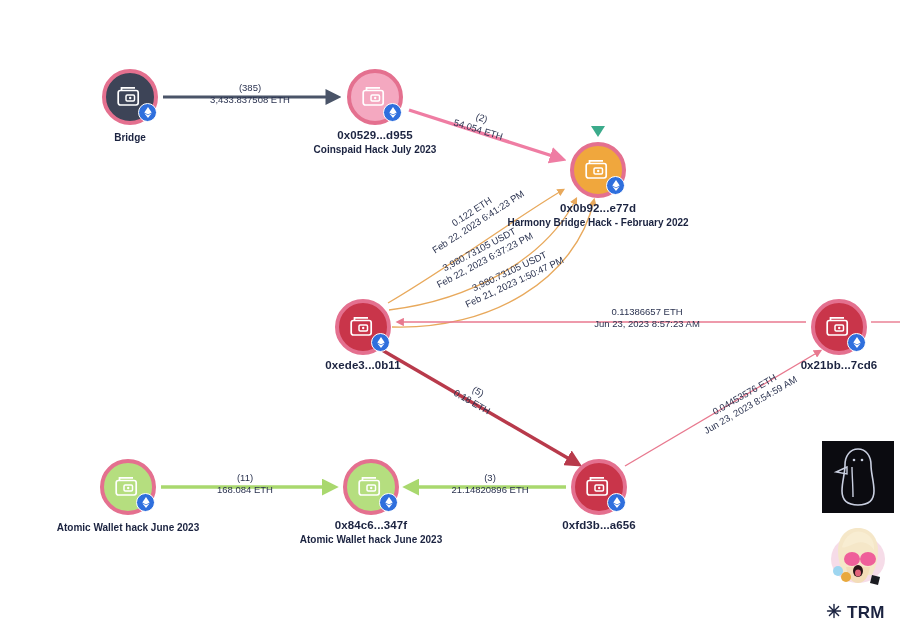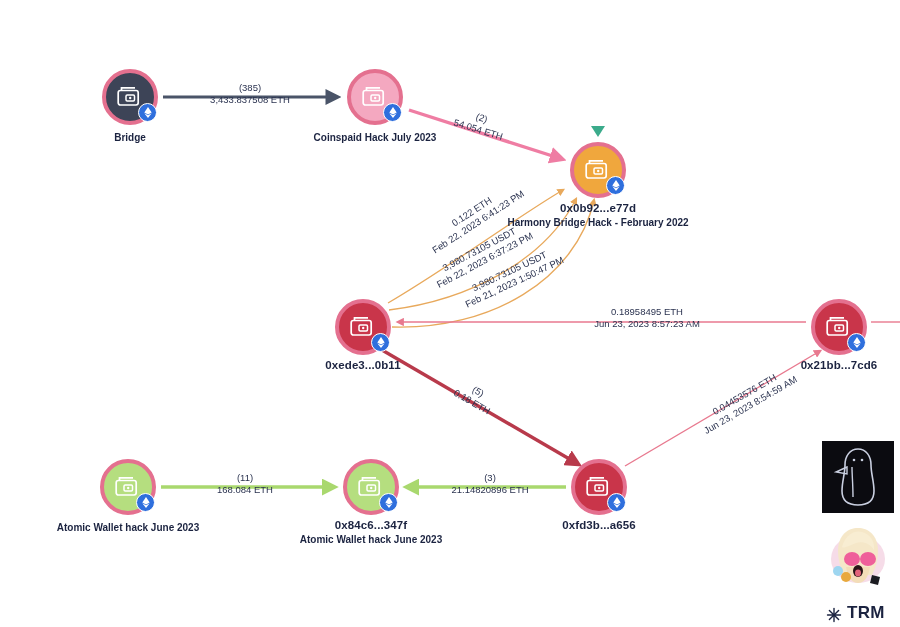--- a/index.html
+++ b/index.html
@@ -86,21 +86,21 @@
   }
   .watermark-avatar{
     position:absolute;
     left:826px;top:523px;
     width:64px;height:64px;
     overflow:hidden;
   }
   .trm-logo{
     position:absolute;
     left:826px;top:603px;
-    display:flex;align-items:flex-end;gap:5px;
+    display:flex;align-items:flex-start;gap:5px;
   }
   .trm-text{
     font-size:17px;font-weight:bold;color:#1b2340;letter-spacing:0.3px;
   }
 </style>
 </head>
 <body>
 
 <svg id="graph-canvas" viewBox="0 0 900 627" xmlns="http://www.w3.org/2000/svg">
   <defs>
@@ -163,21 +163,21 @@
   <div class="l1">3,980.73105 USDT</div>
   <div class="l2">Feb 22, 2023 6:37:23 PM</div>
 </div>
 
 <div class="edge-label rot" style="left:432px;top:265px;width:160px;transform:rotate(-25deg);">
   <div class="l1">3,980.73105 USDT</div>
   <div class="l2">Feb 21, 2023 1:50:47 PM</div>
 </div>
 
 <div class="edge-label" style="left:562px;top:306px;width:170px;">
-  <div class="l1">0.18958495 ETH</div>
+  <div class="l1">0.11386657 ETH</div>
   <div class="l2">Jun 23, 2023 8:57:23 AM</div>
 </div>
 
 <div class="edge-label rot" style="left:430px;top:385px;width:90px;transform:rotate(30deg);">
   <div class="l1">(5)</div>
   <div class="l2">0.18 ETH</div>
 </div>
 
 <div class="edge-label rot" style="left:665px;top:388px;width:165px;transform:rotate(-30deg);">
   <div class="l1">0.04453576 ETH</div>
@@ -227,20 +227,21 @@
       </svg>
     </div>
     <div class="eth-badge">
       <svg viewBox="0 0 8 12">
           <path d="M4 0 L8 6 L4 8.2 L0 6 Z" fill="#fff"></path>
           <path d="M4 9 L8 6.9 L4 12 L0 6.9 Z" fill="#fff"></path>
         </svg>
     </div>
   </div>
   <div class="node-labels">
+    <div class="node-addr">0x0529...d955</div>
     <div class="node-tag">Coinspaid Hack July 2023</div>
   </div>
 </div>
 
 <div class="node" style="left:598px;top:170px;">
   <div class="alert-marker"></div>
   <div class="node-circle" style="background:#f0a73d;">
     <div class="node-inner">
       <svg class="wallet-glyph" viewBox="0 0 26 22">
         <rect x="1.2" y="4.5" width="20" height="14.5" rx="2.2" fill="none" stroke="#ffffff" stroke-width="1.7"></rect>

